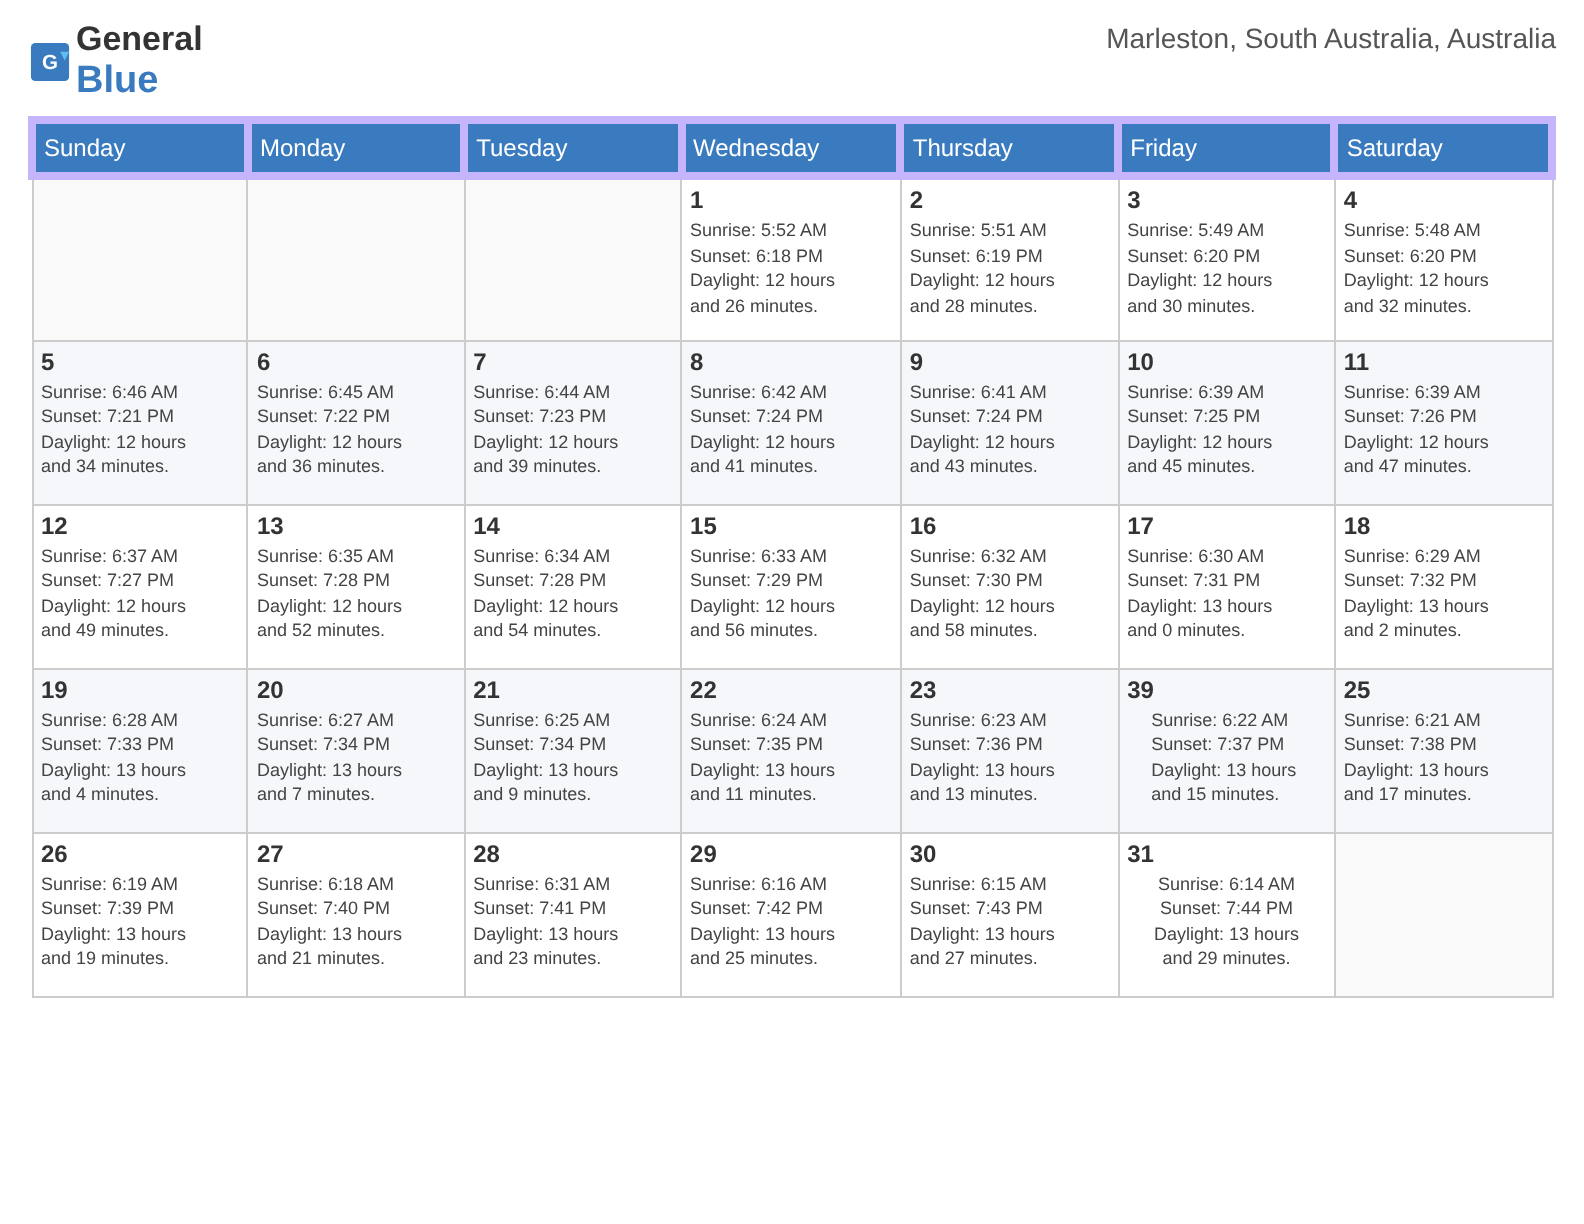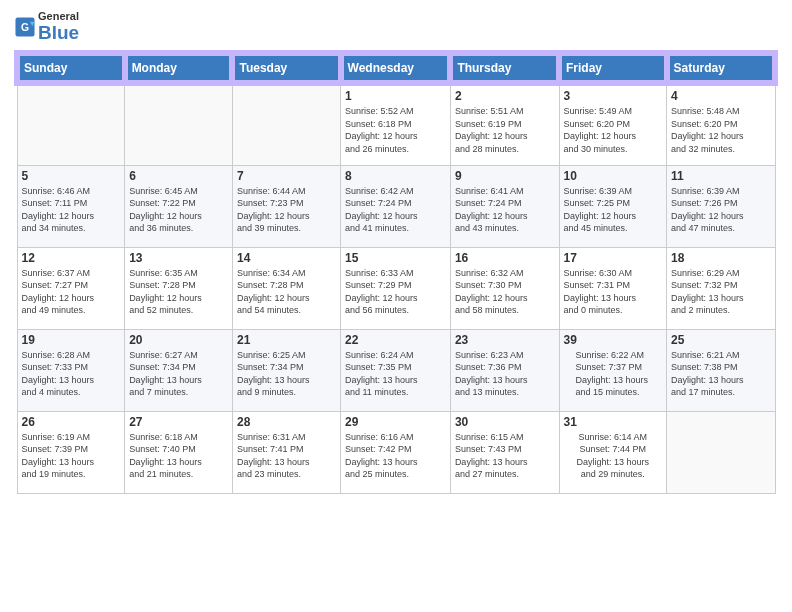--- a/index.html
+++ b/index.html
@@ -47,24 +47,24 @@
     }
     .calendar {
       width: 100%;
       border-collapse: collapse;
       border: 1px solid #ccc;
     }
     .calendar th {
       background: #3a7bbf;
       color: #fff;
       font-size: 12px;
-      font-weight: bold;
+      font-weight: normal;
       padding: 5px 4px;
       text-align: left;
-      border: 6px solid #c4b5fd;
+      border: 4px solid #c4b5fd;
     }
     .calendar td {
       vertical-align: top;
       border: 1px solid #ccc;
       padding: 3px 4px;
       width: 113px;
       height: 82px;
       font-size: 9.5px;
       color: #333;
       background: #fff;
@@ -93,25 +93,26 @@
 
 <div class="page">
   <div class="header">
     <div class="logo">
       <svg class="logo-icon" viewBox="0 0 30 30">
         <rect x="2" y="2" width="26" height="26" rx="3" fill="#3a7bbf"></rect>
         <text x="15" y="20" text-anchor="middle" fill="white" font-size="14" font-weight="bold">G</text>
         <polygon points="22,8 28,8 25,14" fill="#5bbfee"></polygon>
       </svg>
       <div>
-        <div style="font-size:11px;font-weight:bold;color:#333;">General</div>
+        <div style="font-size:17px;font-weight:bold;color:#333;">General</div>
         <div style="font-size:19px;font-weight:bold;color:#3a7bbf;">Blue</div>
       </div>
     </div>
     <div class="title-block">
+      <div class="location">Marleston, South Australia, Australia</div>
     </div>
   </div>
 
   <table class="calendar">
     <thead>
       <tr>
         <th>Sunday</th>
         <th>Monday</th>
         <th>Tuesday</th>
         <th>Wednesday</th>
@@ -151,21 +152,21 @@
             <div class="day-info" style="white-space: pre-line;">Sunrise: 5:48 AM
 Sunset: 6:20 PM
 Daylight: 12 hours
 and 32 minutes.</div>
           </td>
         </tr>
         <tr>
           <td>
             <span class="day-num">5</span>
             <div class="day-info" style="white-space: pre-line;">Sunrise: 6:46 AM
-Sunset: 7:11 PM
+Sunset: 7:21 PM
 Daylight: 12 hours
 and 34 minutes.</div>
           </td>
           <td>
             <span class="day-num">6</span>
             <div class="day-info" style="white-space: pre-line;">Sunrise: 6:45 AM
 Sunset: 7:22 PM
 Daylight: 12 hours
 and 36 minutes.</div>
           </td>

